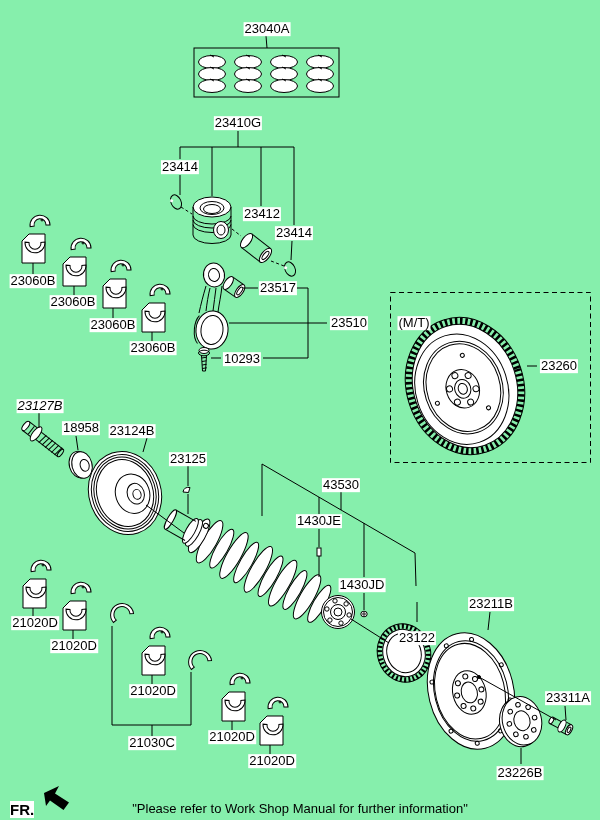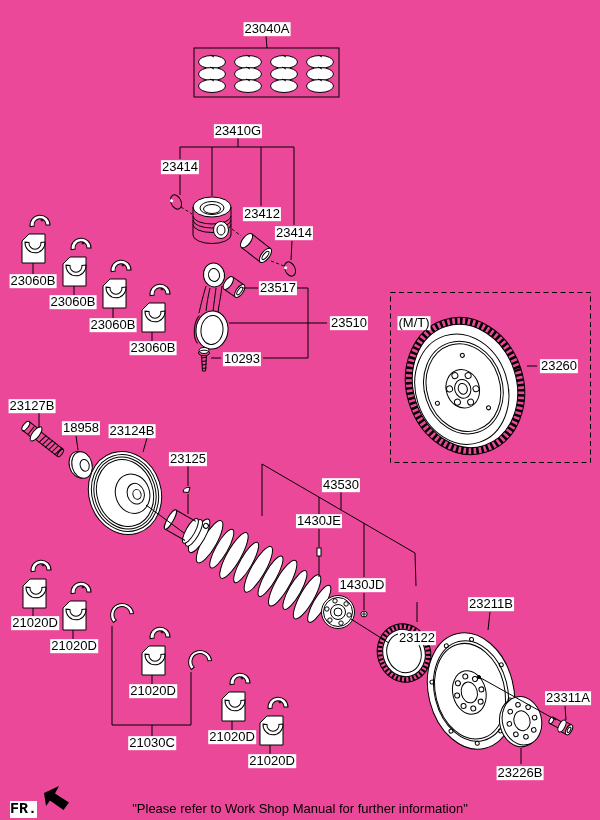--- a/index.html
+++ b/index.html
@@ -1,24 +1,24 @@
 <!DOCTYPE html>
 <html><head>
 <meta charset="utf-8">
 <style>
   html,body{margin:0;padding:0;background:#fff;}
-  #stage{position:relative;width:600px;height:820px;background:#ec4899;overflow:hidden;
+  #stage{position:relative;width:600px;height:820px;background:#86efac;overflow:hidden;
          font-family:"Liberation Sans",sans-serif;color:#000;}
   #art{position:absolute;left:0;top:0;}
   .ln{fill:none;stroke:#000;stroke-width:1;}
   .wf{fill:#fff;stroke:#000;stroke-width:1;}
   .dash{stroke-dasharray:3 2.5;}
   .lbl{position:absolute;transform:translate(-50%,-50%);font-size:13px;line-height:1.05;
        background:#fff;white-space:nowrap;padding:0 1px;}
-  #fr-label{position:absolute;left:10px;top:801px;font-size:15px;font-weight:bold;background:#fff;font-family:Liberation Mono, monospace;}
+  #fr-label{position:absolute;left:10px;top:801px;font-size:15px;font-weight:bold;background:#fff;}
   #footer-note{position:absolute;left:0;top:801px;width:600px;text-align:center;font-size:13px;}
 </style>
 </head>
 <body>
 
 <div id="stage">
 
 <svg id="art" width="600" height="820" viewBox="0 0 600 820" xmlns="http://www.w3.org/2000/svg">
   <defs>
     <path id="shellP" d="M -9.4 -3.4 A 10 10 0 1 1 8.7 5 L 5.2 3 A 6 6 0 1 0 -5.6 -2 Z"></path>
@@ -363,34 +363,34 @@
     <line x1="181" y1="207" x2="192" y2="214"></line>
     <line x1="232" y1="229" x2="241" y2="236"></line>
     <line x1="271" y1="261" x2="284" y2="266"></line>
   </g>
 
   <path fill="#000" d="M44,793 L59,786 L55,793.5 L69,802.5 L63.5,810 L50,800.5 L46,806 Z"></path>
 </svg>
 
 <div id="labels">
       <div class="lbl" style="left: 267px; top: 29px;">23040A</div>
-      <div class="lbl" style="left: 238px; top: 123px; margin-top: 8px;">23410G</div>
+      <div class="lbl" style="left: 238px; top: 123px;">23410G</div>
       <div class="lbl" style="left: 180px; top: 167px;">23414</div>
       <div class="lbl" style="left: 262px; top: 214px;">23412</div>
       <div class="lbl" style="left: 294px; top: 233px;">23414</div>
       <div class="lbl" style="left: 278px; top: 288px;">23517</div>
       <div class="lbl" style="left: 349px; top: 323px;">23510</div>
       <div class="lbl" style="left: 242px; top: 359px;">10293</div>
       <div class="lbl" style="left: 33px; top: 281px;">23060B</div>
       <div class="lbl" style="left: 73px; top: 302px;">23060B</div>
       <div class="lbl" style="left: 113px; top: 325px;">23060B</div>
       <div class="lbl" style="left: 153px; top: 348px;">23060B</div>
       <div class="lbl" style="left: 414px; top: 306px; margin-top: 17px;">(M/T)</div>
       <div class="lbl" style="left: 559px; top: 366px;">23260</div>
-      <div class="lbl" style="left: 32px; top: 406px;">23127B</div>
+      <div class="lbl" style="left: 40px; top: 406px; font-style: italic;">23127B</div>
       <div class="lbl" style="left: 81px; top: 428px;">18958</div>
       <div class="lbl" style="left: 132px; top: 431px;">23124B</div>
       <div class="lbl" style="left: 188px; top: 459px;">23125</div>
       <div class="lbl" style="left: 341px; top: 485px;">43530</div>
       <div class="lbl" style="left: 319px; top: 521px;">1430JE</div>
       <div class="lbl" style="left: 362px; top: 585px;">1430JD</div>
       <div class="lbl" style="left: 417px; top: 594px; margin-top: 44px;">23122</div>
       <div class="lbl" style="left: 491px; top: 604px;">23211B</div>
       <div class="lbl" style="left: 568px; top: 698px;">23311A</div>
       <div class="lbl" style="left: 520px; top: 773px;">23226B</div>

